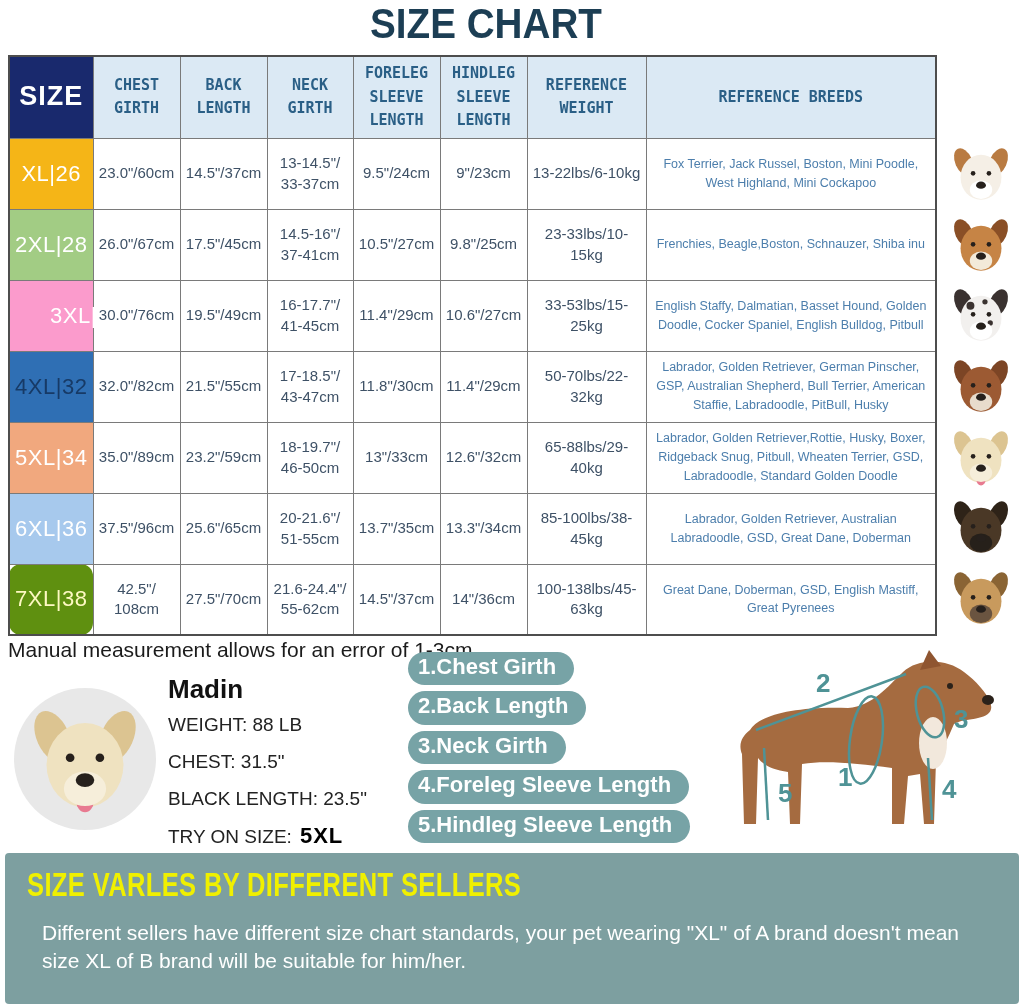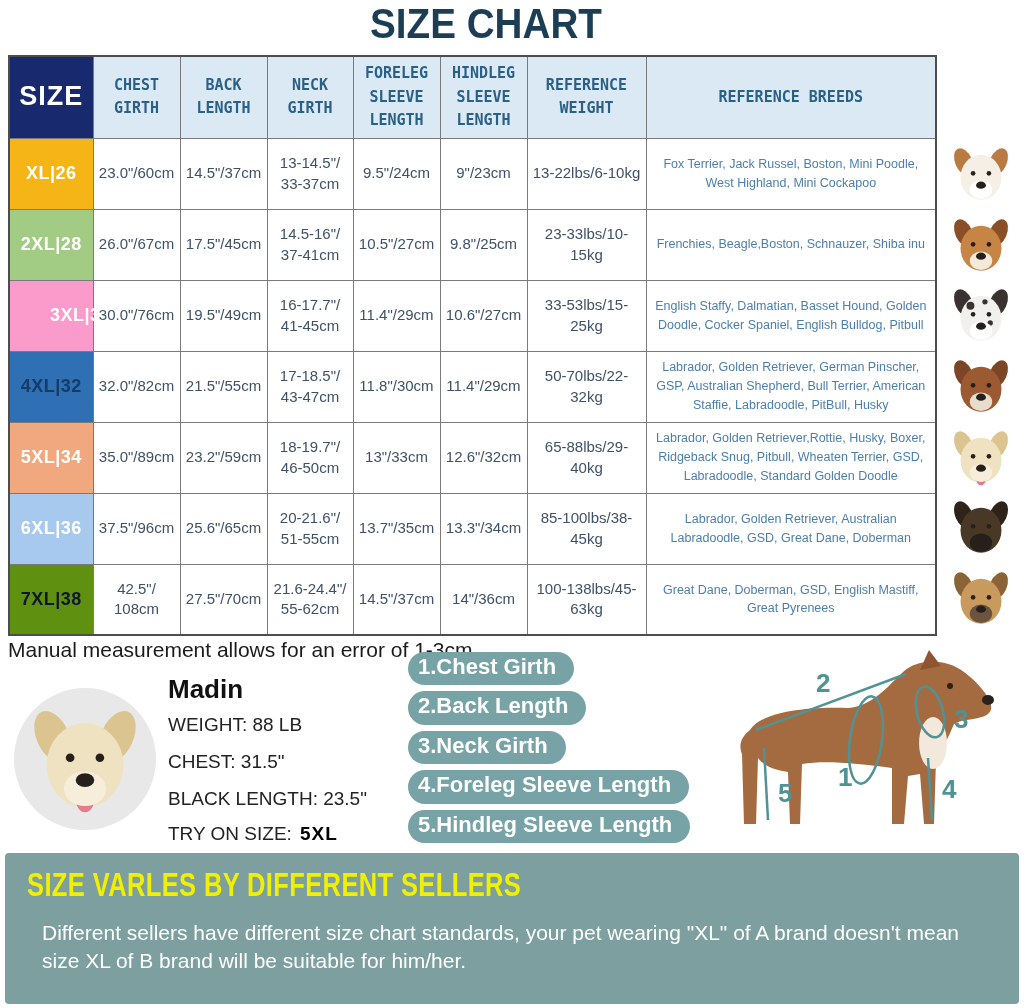--- a/index.html
+++ b/index.html
@@ -12,39 +12,39 @@
          font-family:"Liberation Sans",sans-serif;}
   
   .size-table{position:absolute;left:8px;top:55px;border-collapse:collapse;table-layout:fixed;
               width:927px;border:2px solid #4d4d4d;}
   .size-table td,.size-table th{border:1px solid #7a7a7a;text-align:center;vertical-align:middle;
               padding:2px 4px;box-sizing:border-box;}
   .col-head{background:#dbe9f4;color:#2a5f86;font-family:"DejaVu Sans Mono",monospace;
             font-weight:bold;font-size:15px;line-height:1.55;height:82px;}
   .size-head{background:#19296d;color:#ffffff;font-size:27px;font-weight:800;letter-spacing:1px;
              font-family:"Liberation Sans",sans-serif;}
-  .size-cell{font-size:18px;font-weight:700;letter-spacing:0.5px;margin-top:45px;}
+  .size-cell{font-size:22px;font-weight:400;letter-spacing:0.5px;margin-top:45px;}
   .data-cell{background:#ffffff;color:#3e5166;font-size:15px;line-height:1.35;}
   .breeds-cell{background:#ffffff;color:#4c7eac;font-size:12.5px;line-height:1.5;padding:0 8px;}
   .size-table tr.data-row{height:71px;}
   
   .photo-strip{position:absolute;left:939px;top:139px;width:84px;height:494px;
                display:grid;grid-template-rows:repeat(7,1fr);}
   .photo-cell{display:flex;align-items:center;justify-content:center;}
   
   .note{position:absolute;left:8px;top:638px;font-size:21px;color:#1b1b1b;}
   
   .model-photo{position:absolute;left:14px;top:688px;width:142px;height:142px;border-radius:50%;
                background:#e8e8e8;display:flex;align-items:center;justify-content:center;overflow:hidden;}
   .model-name{position:absolute;left:168px;top:674px;font-size:26px;font-weight:800;color:#111;}
   .model-line1{position:absolute;left:168px;top:714px;font-size:19px;color:#222;}
   .model-line2{position:absolute;left:168px;top:751px;font-size:19px;color:#222;}
   .model-line3{position:absolute;left:168px;top:788px;font-size:19px;color:#222;}
   .model-tryon{position:absolute;left:168px;top:823px;font-size:19px;color:#222;}
-  .model-tryon b{font-size:19px;color:#000;margin-left:8px;letter-spacing:1px;}
+  .model-tryon b{font-size:22px;color:#000;margin-left:8px;letter-spacing:1px;}
   
   .legend{position:absolute;left:408px;top:652px;display:flex;flex-direction:column;gap:6px;
           align-items:flex-start;}
   .pill{background:#77a3a6;color:#ffffff;font-size:22px;font-weight:bold;border-radius:18px;
         padding:2px 18px 5px 10px;line-height:1.2;white-space:nowrap;}
   
   .diagram{position:absolute;left:698px;top:628px;width:322px;height:222px;}
   .diagram text{fill:#4f9396;font-size:26px;font-weight:bold;font-family:"Liberation Sans",sans-serif;}
   
   .footer{position:absolute;left:5px;top:853px;width:1014px;height:151px;background:#7d9fa0;
@@ -140,21 +140,21 @@
           <td class="size-cell" style="background: rgb(167, 201, 237); color: rgb(255, 255, 255);">6XL|36</td>
           <td class="data-cell">37.5"/​96cm</td>
           <td class="data-cell">25.6"/​65cm</td>
           <td class="data-cell">20-21.6"/​51-55cm</td>
           <td class="data-cell">13.7"/​35cm</td>
           <td class="data-cell">13.3"/​34cm</td>
           <td class="data-cell">85-100lbs/​38-45kg</td>
           <td class="breeds-cell">Labrador, Golden Retriever, Australian Labradoodle, GSD, Great Dane, Doberman</td>
         </tr>
         <tr class="data-row">
-          <td class="size-cell" style="background: rgb(95, 144, 16); color: #0f172a;">7XL|38</td>
+          <td class="size-cell" style="background: rgb(95, 144, 16); color: #fef9c3; border-radius: 12px;">7XL|38</td>
           <td class="data-cell">42.5"/​108cm</td>
           <td class="data-cell">27.5"/​70cm</td>
           <td class="data-cell">21.6-24.4"/​55-62cm</td>
           <td class="data-cell">14.5"/​37cm</td>
           <td class="data-cell">14"/​36cm</td>
           <td class="data-cell">100-138lbs/​45-63kg</td>
           <td class="breeds-cell">Great Dane, Doberman, GSD, English Mastiff, Great Pyrenees</td>
         </tr>
       </tbody>
   </table>

